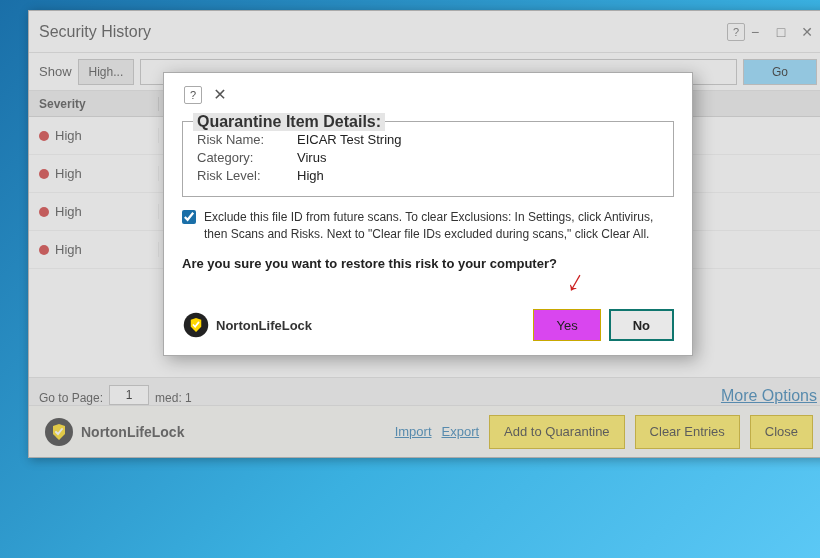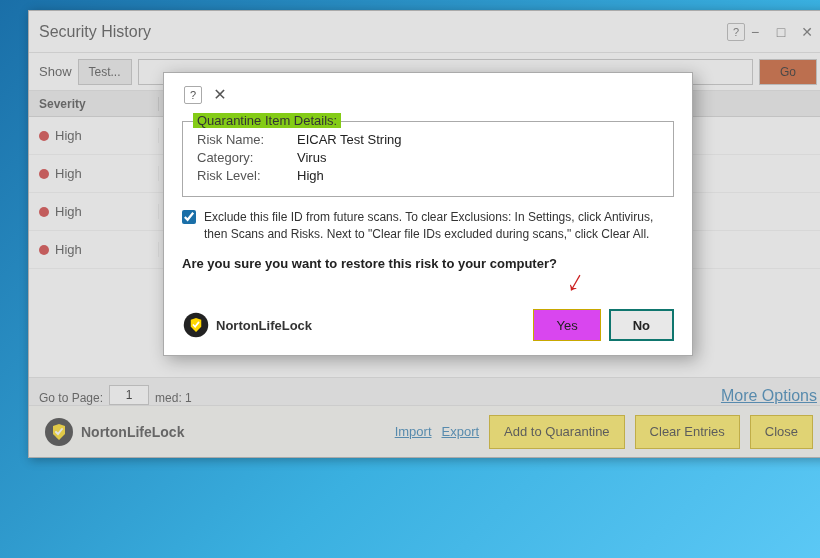--- a/index.html
+++ b/index.html
@@ -99,23 +99,23 @@
     }
     .search-input {
       flex: 1;
       height: 26px;
       border: 1px solid #bbb;
       padding: 0 6px;
       font-size: 12px;
     }
     .go-button {
       height: 26px;
-      padding: 0 20px;
+      padding: 0 28px;
       border: 1px solid #bbb;
-      background: #c2410c;
+      background: #7dd3fc;
       font-size: 12px;
       cursor: pointer;
     }
 
     
     .table-area {
       flex: 1;
       background: white;
       overflow: hidden;
       position: relative;
@@ -334,24 +334,24 @@
     .quarantine-details {
       border: 1px solid #aaa;
       padding: 10px 14px;
       margin-bottom: 12px;
       position: relative;
     }
     .quarantine-details-label {
       position: absolute;
       top: -9px;
       left: 10px;
-      background: #84cc16;
+      background: #e5e5e5;
       padding: 0 4px;
-      font-size: 13px;
-      font-weight: 400;
+      font-size: 16px;
+      font-weight: 700;
       color: #333;
     }
     .detail-row {
       display: flex;
       margin-bottom: 3px;
       font-size: 13px;
     }
     .detail-key {
       width: 100px;
       color: #555;
@@ -453,21 +453,21 @@
     <span class="title-help">?</span>
     <div class="window-controls">
       <button class="win-btn">−</button>
       <button class="win-btn">□</button>
       <button class="win-btn close">✕</button>
     </div>
   </div>
 
   <div class="toolbar">
     <span class="show-label">Show</span>
-    <button class="tab-button">Test...</button>
+    <button class="tab-button">High...</button>
     <input class="search-input" type="text" style="">
     <button class="go-button">Go</button>
   </div>
 
   <div class="table-area">
     <div class="table-header">
       <div class="col-severity">Severity</div>
       <div class="col-rest"></div>
     </div>
 

